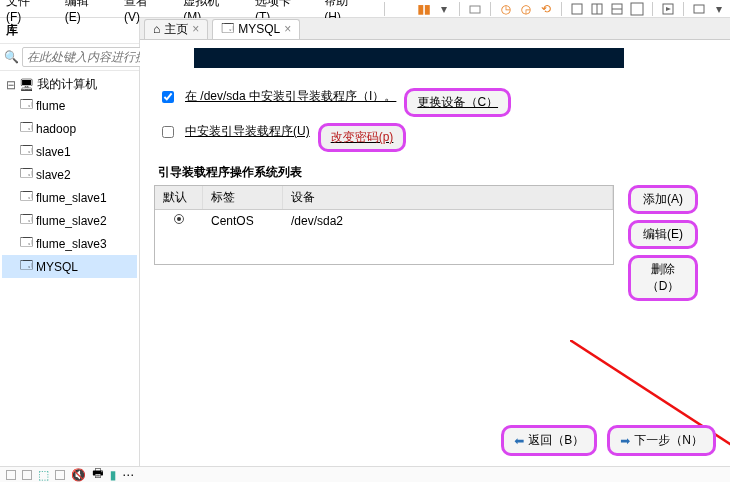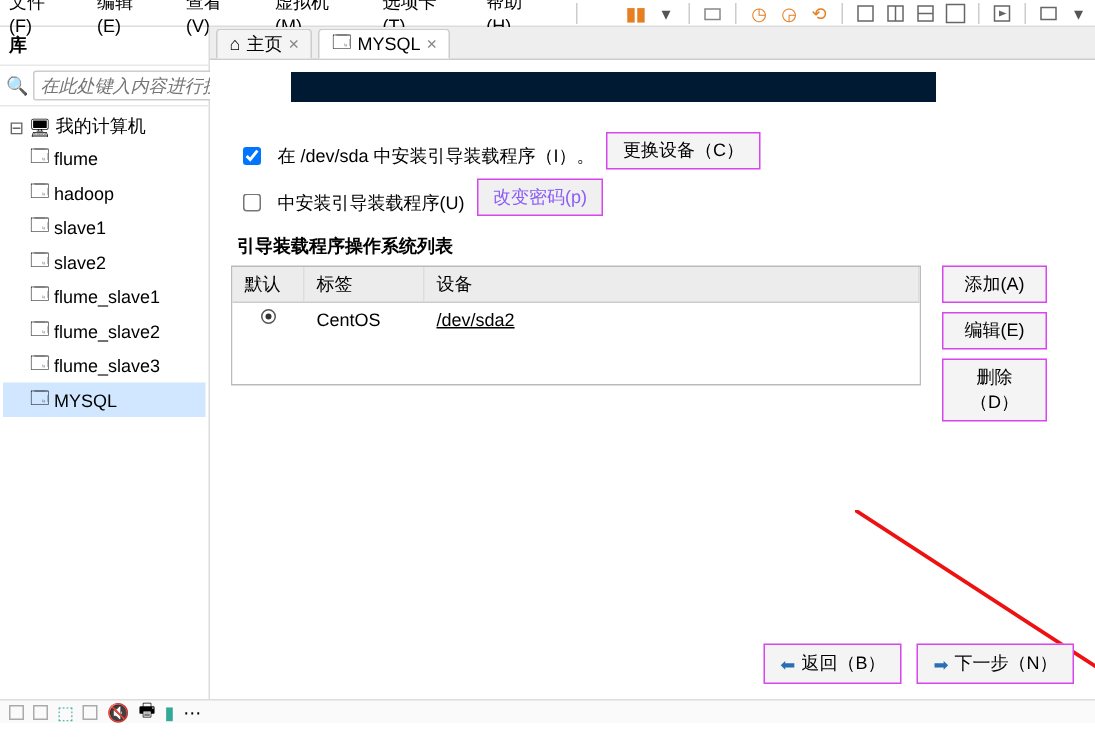--- a/index.html
+++ b/index.html
@@ -21,35 +21,35 @@
 .tree-node.depth1 { padding-left: 4px; }
 .tree-node.depth2 { padding-left: 18px; }
 .tree-node.sel { background: #d0e7ff; }
 .main { flex: 1; display: flex; flex-direction: column; background: #f7f7f7; }
 .tabs { display: flex; align-items: center; height: 22px; background: #eee; border-bottom: 1px solid #ccc; }
 .tab { display: flex; align-items: center; gap: 4px; height: 20px; padding: 0 8px; border: 1px solid #ccc; border-bottom: none; margin-left: 4px; background: #f4f4f4; border-radius: 3px 3px 0 0; }
 .tab.active { background: #fff; }
 .tab .x { color: #888; }
 .content { flex: 1; background: #fff; margin: 0; padding: 8px 14px; overflow: hidden; position: relative; }
 .dark-band { height: 20px; background: #001a33; width: 430px; margin: 0 0 20px 40px; }
-.form-row { display: flex; align-items: flex-end; gap: 8px; margin: 6px 0 6px 4px; }
+.form-row { display: flex; align-items: flex-start; gap: 8px; margin: 6px 0 6px 4px; text-decoration: underline; }
 .checkbox { width: 12px; height: 12px; }
-.btn { padding: 3px 10px; border: 1px solid #d946ef; border-radius: 0; background: #f4f4f4; cursor: pointer; }
-.btn.disabled { color: #8b5cf6; background: #f0f0f0; }
+.btn { padding: 3px 10px; border: 3px solid #d946ef; border-radius: 10px; background: #f4f4f4; cursor: pointer; }
+.btn.disabled { color: #b91c1c; background: #f0f0f0; }
 .section-title { margin: 12px 0 4px 4px; font-weight: 600; }
 .table-wrap { display: flex; gap: 14px; align-items: flex-start; }
 .table { width: 460px; border: 1px solid #bbb; }
 .thead { display: flex; background: #ececec; border-bottom: 1px solid #ccc; }
 .th { padding: 3px 8px; border-right: 1px solid #ddd; }
 .th.c1 { width: 48px; } .th.c2 { width: 80px; } .th.c3 { flex: 1; }
 .tbody { height: 54px; background: #fff; }
 .trow { display: flex; padding: 4px 0; }
 .trow .c1 { width: 48px; display: flex; justify-content: center; }
 .trow .c2 { width: 80px; padding-left: 8px; }
-.trow .c3 { flex: 1; padding-left: 8px; text-decoration: underline; }
+.trow .c3 { flex: 1; padding-left: 8px; }
 .side-btns { display: flex; flex-direction: column; gap: 6px; width: 70px; }
 .side-btns .btn { }
 .foot-btns { position: absolute; right: 14px; bottom: 10px; display: flex; gap: 10px; }
 .foot-btns .btn { display: flex; align-items: center; gap: 4px; padding: 4px 10px; }
 .arrow-overlay { position: absolute; left: 430px; top: 300px; width: 240px; height: 160px; pointer-events: none; }
 .statusbar { height: 16px; border-top: 1px solid #dcdcdc; padding: 0 6px; display: flex; align-items: center; justify-content: space-between; background: #fafafa; }
 .status-right { display: flex; align-items: center; gap: 6px; }
 .status-right .sq { width: 10px; height: 10px; border: 1px solid #aaa; }
 .radio { width:10px; height:10px; border:1px solid #555; border-radius:50%; display:inline-flex; align-items:center; justify-content:center; }
 .radio .dot { width:4px; height:4px; background:#333; border-radius:50%; }

